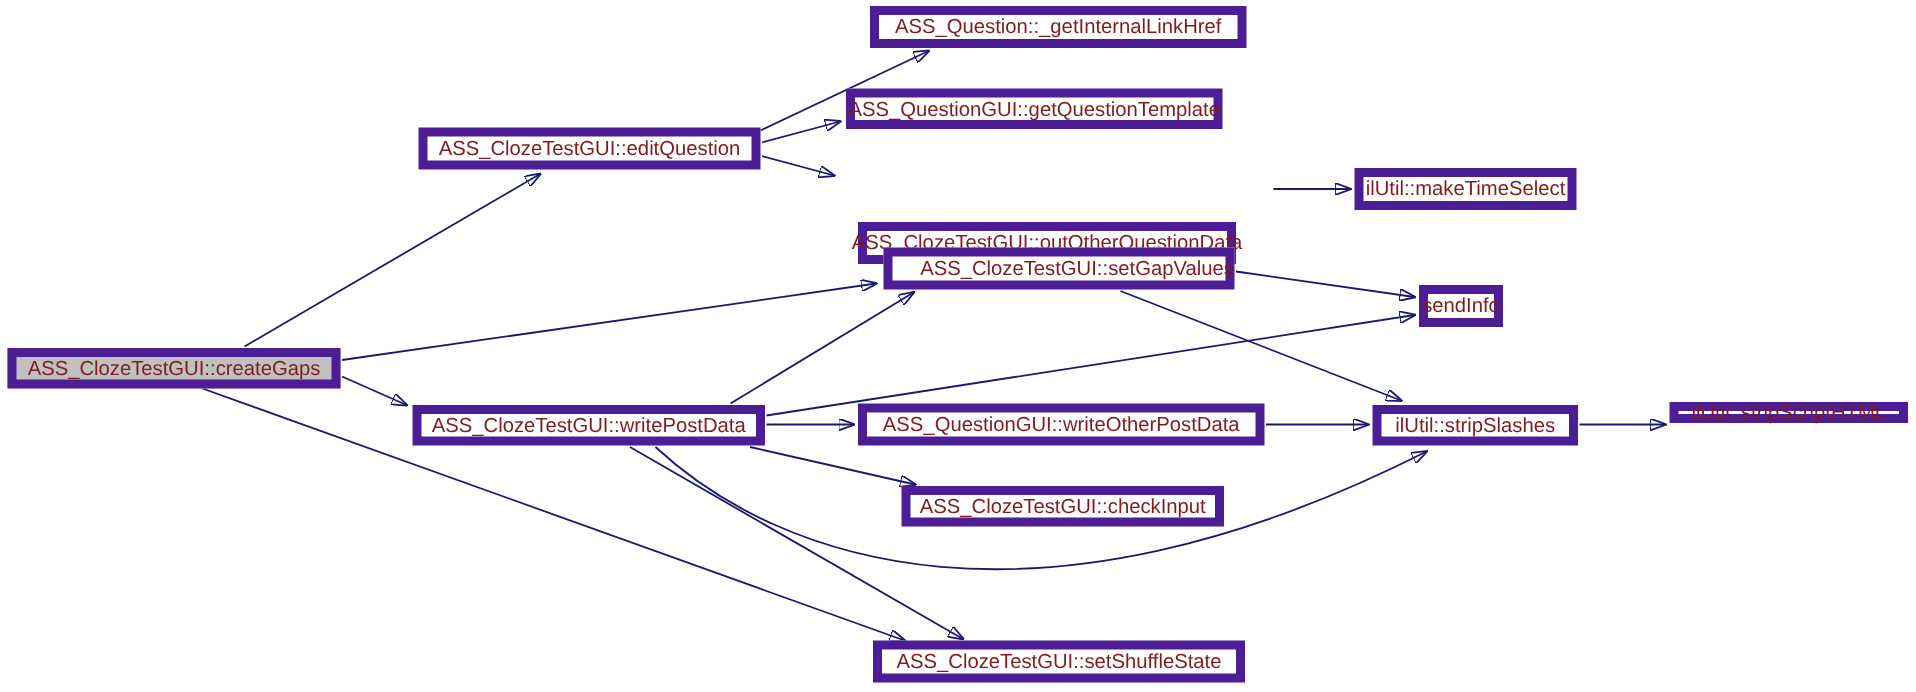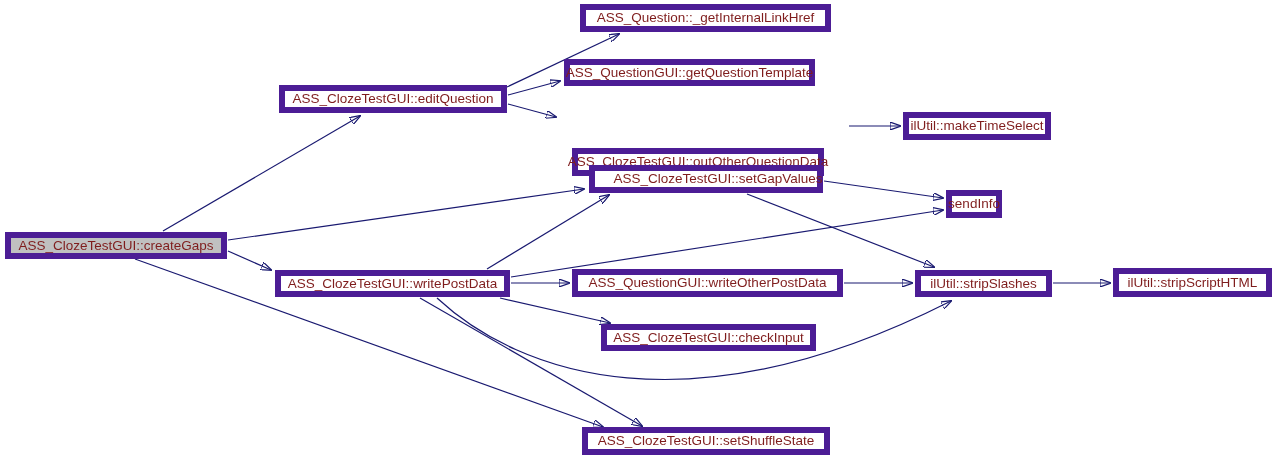--- a/index.html
+++ b/index.html
@@ -91,19 +91,19 @@
   <div class="node" style="left:589px; top:165px; width:234px; height:28px;padding-left:24px;">ASS_ClozeTestGUI::setGapValues</div>
 
   <div class="node" style="left:946px; top:190px; width:56px;  height:28px;">sendInfo</div>
 
   <div class="node" style="left:275px; top:270px; width:235px; height:27px;">ASS_ClozeTestGUI::writePostData</div>
 
   <div class="node" style="left:572px; top:269px; width:271px; height:28px;">ASS_QuestionGUI::writeOtherPostData</div>
 
   <div class="node" style="left:915px; top:270px; width:137px; height:27px;">ilUtil::stripSlashes</div>
 
-  <div class="node" style="left:1113px; top:268px; width:159px; height:29px;text-align:center;">ilUtil::stripScriptHTML</div>
+  <div class="node" style="left:1113px; top:268px; width:159px; height:14px;text-align:center;">ilUtil::stripScriptHTML</div>
 
   <div class="node" style="left:601px; top:324px; width:215px; height:27px;">ASS_ClozeTestGUI::checkInput</div>
 
   <div class="node" style="left:582px; top:427px; width:248px; height:28px;">ASS_ClozeTestGUI::setShuffleState</div>
 
 </div>
 
 </body></html>

